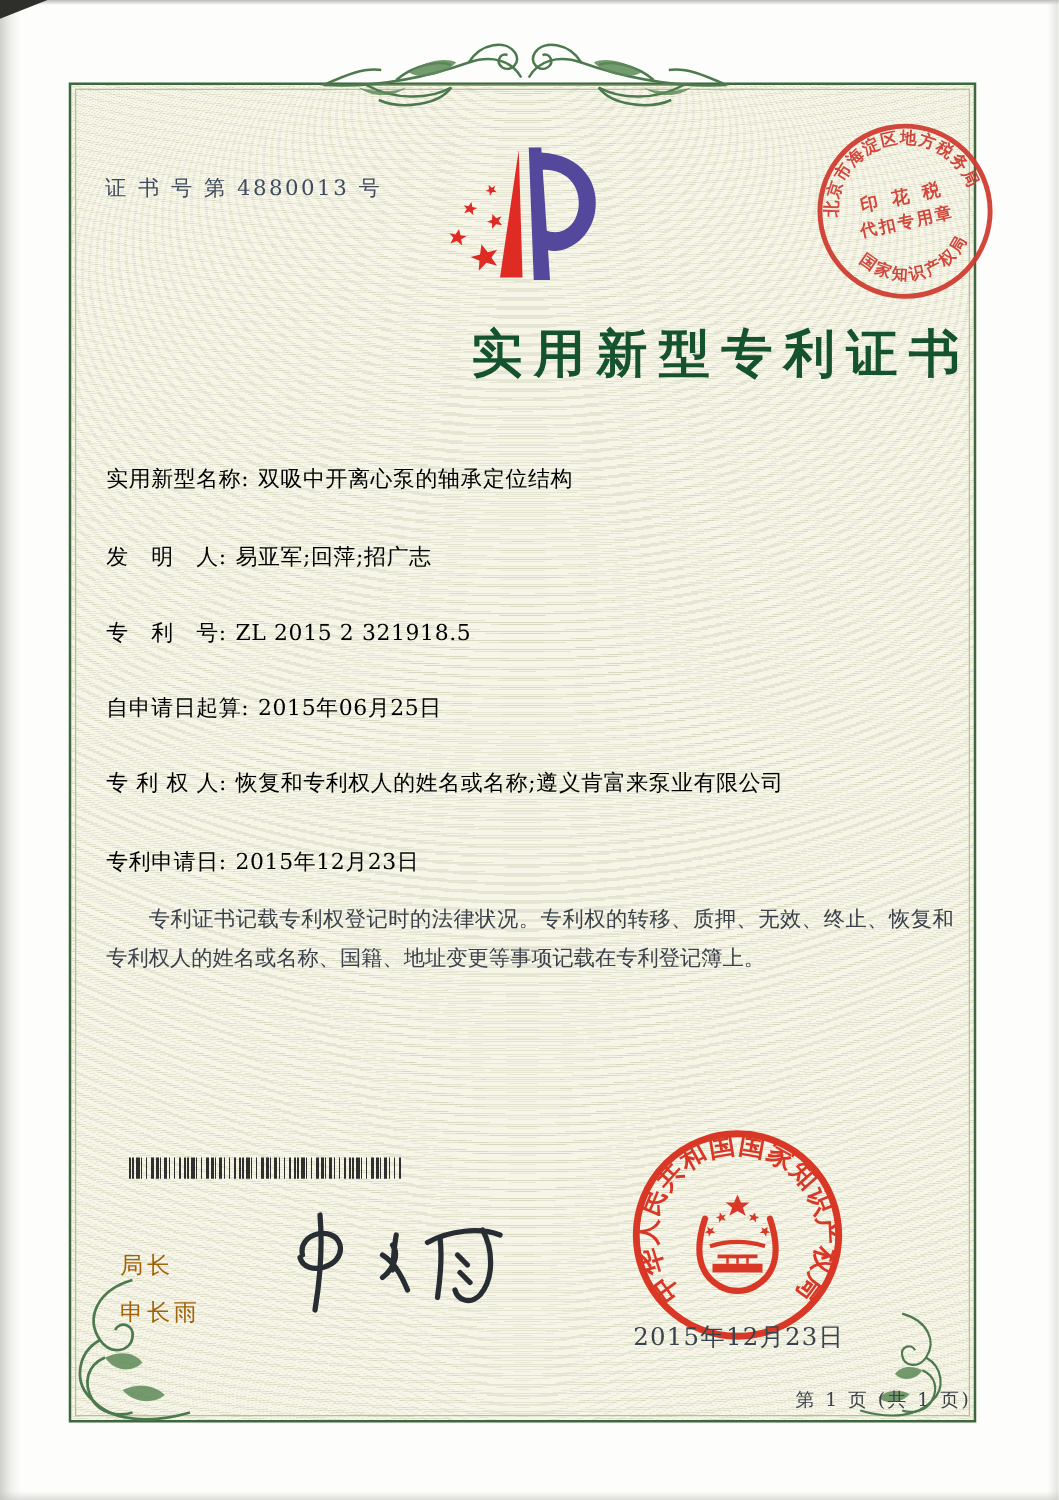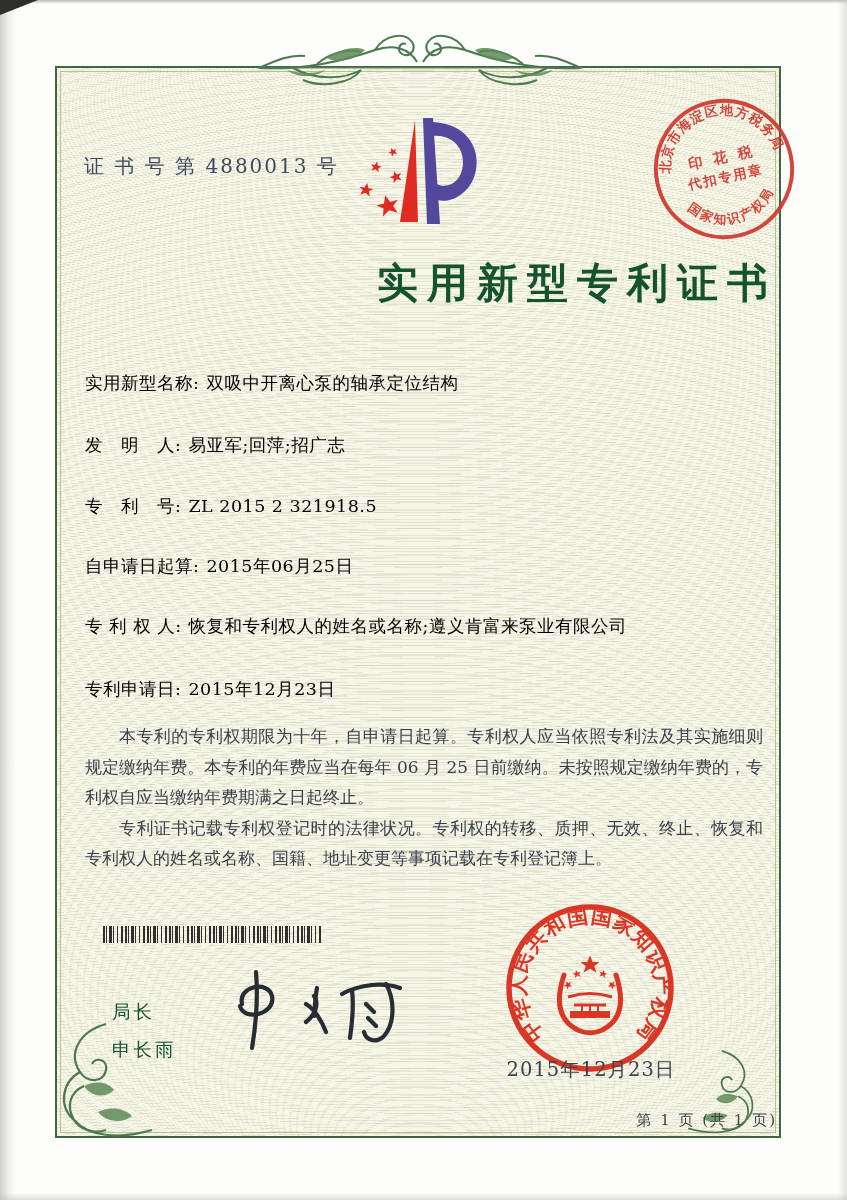--- a/index.html
+++ b/index.html
@@ -23,36 +23,36 @@
     background-image:
       repeating-radial-gradient(900px 260px at 50% -6%, rgba(150,162,110,.20) 0 1px, rgba(0,0,0,0) 1px 5px),
       repeating-radial-gradient(1000px 300px at 50% 106%, rgba(150,162,110,.16) 0 1px, rgba(0,0,0,0) 1px 6px);
     z-index:1;}
   .frame::before{content:"";position:absolute;inset:3px;border:1px solid #b2c491;}
 
   .orn{position:absolute;z-index:2;}
   .orn-br{transform:scaleX(-1);}
 
   
-  .cert-no{position:absolute;left:84px;top:139px;font-size:20px;letter-spacing:2px;color:#3e4a5e;z-index:3;margin-top:14px;}
+  .cert-no{position:absolute;left:84px;top:139px;font-size:17px;letter-spacing:2px;color:#3e4a5e;z-index:3;}
   .title{position:absolute;left:55px;top:256px;width:722px;text-align:right;
     font-size:41px;font-weight:700;letter-spacing:9px;color:#14532d;z-index:3;}
   .field{position:absolute;left:85px;width:690px;font-size:17.5px;color:#000000;letter-spacing:.5px;z-index:3;white-space:nowrap;}
   .field .fval{margin-left:7px;}
   .f0{top:371px}.f1{top:433px}.f2{top:494px}.f3{top:554px}.f4{top:614px}.f5{top:677px}
   .body-text{position:absolute;left:85px;top:721px;width:678px;font-size:17px;line-height:30.5px;
     color:#394049;text-align:justify;z-index:3;}
   .body-text p{margin:0;text-indent:2em;}
 
   .barcode{position:absolute;left:103px;top:926px;width:219px;height:17px;opacity:.88;z-index:3;
     background:repeating-linear-gradient(90deg,#151515 0 2px,transparent 2px 3px,#151515 3px 4px,
       transparent 4px 6px,#151515 6px 9px,transparent 9px 10px,#151515 10px 11px,transparent 11px 14px,
       #151515 14px 15px,transparent 15px 18px,#151515 18px 20px,transparent 20px 22px);}
 
-  .director{position:absolute;left:112px;top:999px;z-index:3;color:#14532d;font-size:18.5px;letter-spacing:3px;}
+  .director{position:absolute;left:96px;top:999px;z-index:3;color:#a16207;font-size:18.5px;letter-spacing:3px;}
   .director div{margin-bottom:13px;}
   .sig{position:absolute;left:222px;top:966px;z-index:4;}
   .seal{position:absolute;left:503px;top:901px;z-index:3;opacity:.95;}
   .seal-date{position:absolute;left:500px;top:1056px;width:182px;text-align:center;z-index:5;
     font-size:19.5px;letter-spacing:1px;color:#39434e;}
   .tax-stamp{position:absolute;left:650px;top:95px;z-index:4;transform:rotate(-12deg);opacity:.93;}
   .logo{position:absolute;left:352px;top:114px;z-index:3;}
   .footer{position:absolute;left:55px;top:1111px;width:722px;text-align:right;z-index:3;
     font-size:15px;letter-spacing:2px;color:#3c4248;}
 </style>
@@ -160,21 +160,20 @@
   <span>自申请日起算:</span><span class="fval">2015年06月25日</span>
 </div>
 <div class="field f4">
   <span>专 利 权 人:</span><span class="fval">恢复和专利权人的姓名或名称;遵义肯富来泵业有限公司</span>
 </div>
 <div class="field f5">
   <span>专利申请日:</span><span class="fval">2015年12月23日</span>
 </div>
 
 <div class="body-text">
-  <p>本专利的专利权期限为十年，自申请日起算。专利权人应当依照专利法及其实施细则规定缴纳年费。本专利的年费应当在每年 06 月 25 日前缴纳。未按照规定缴纳年费的，专利权自应当缴纳年费期满之日起终止。</p>
   <p>专利证书记载专利权登记时的法律状况。专利权的转移、质押、无效、终止、恢复和专利权人的姓名或名称、国籍、地址变更等事项记载在专利登记簿上。</p>
 </div>
 
 <div class="barcode"></div>
 
 <div class="director">
   <div>局长</div>
   <div>申长雨</div>
 </div>
 

